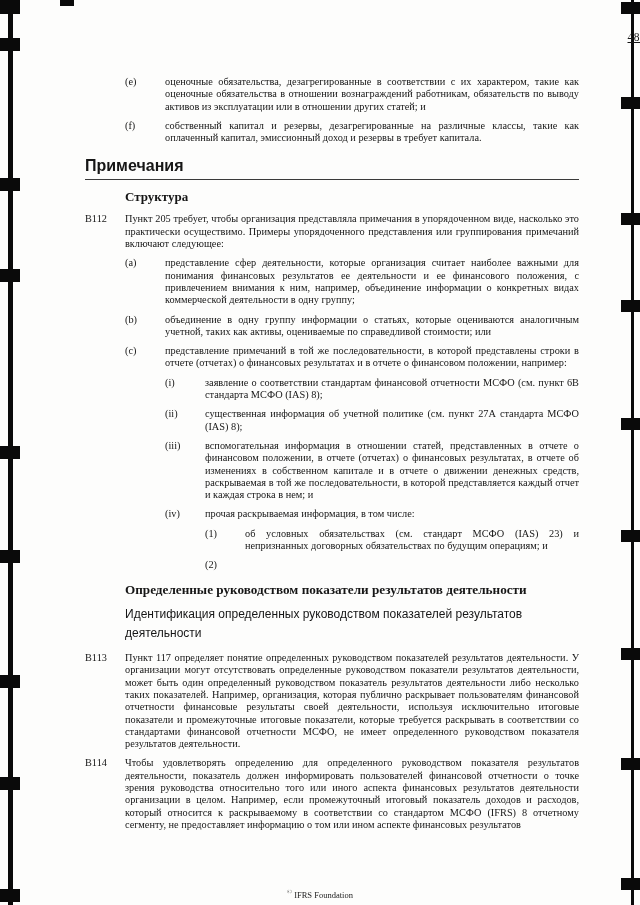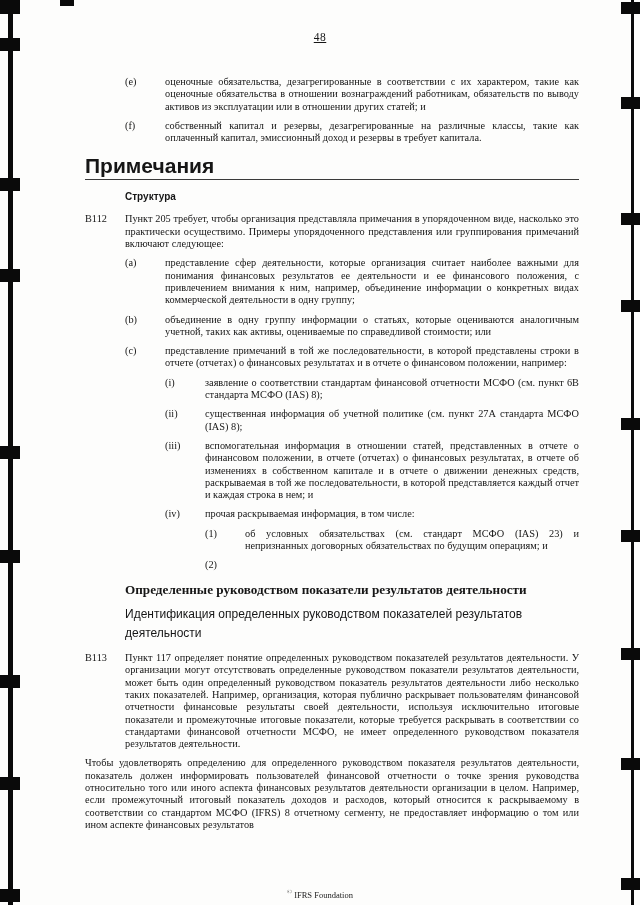--- a/index.html
+++ b/index.html
@@ -7,41 +7,41 @@
   body {
     position:relative;
     background:#fdfdfc;
     color:#161616;
     font-family:"Liberation Serif", serif;
     overflow:hidden;
   }
   .artifact { position:absolute; background:#0a0a0a; }
   .page-number {
     position:absolute; top:31px; left:0; width:640px;
-    text-align:center; font-size:11.5px; letter-spacing:0.5px;text-decoration:underline;
+    text-align:right; font-size:11.5px; letter-spacing:0.5px;text-decoration:underline;
   }
   .content {
     position:absolute; left:85px; top:76px; width:494px;
     font-size:10.3px; line-height:12.3px;
   }
   .row { display:flex; margin-bottom:7px; }
   .row .lbl { flex:0 0 40px; }
   .row .txt { flex:1 1 auto; text-align:justify; }
   .lvl1 { margin-left:40px; }
   .lvl2 { margin-left:80px; }
   .lvl3 { margin-left:120px; }
   .h1 {
     font-family:"Liberation Sans", sans-serif; font-weight:bold;
-    font-size:21px; line-height:18px;
+    font-size:16px; line-height:18px;
     margin:13px 0 9px 0; padding-bottom:4px;
     border-bottom:1px solid #3a3a3a;
   }
   .h2 {
-    font-family:Liberation Sans, sans-serif; font-weight:bold;
-    font-size:10px; line-height:15px;
+    font-family:Liberation Serif, serif; font-weight:bold;
+    font-size:13px; line-height:15px;
     margin:4px 0 9px 40px;
   }
   .h3 {
     font-family:Liberation Serif, serif; font-weight:bold;
     font-size:13.2px; line-height:16.5px;
     margin:10px 0 7px 40px;
   }
   .h4 {
     font-family:"Liberation Sans", sans-serif; font-weight:normal;
     font-size:12px; line-height:19px;
@@ -138,20 +138,21 @@
   </div>
 
   <div class="h3">Определенные руководством показатели результатов деятельности</div>
   <div class="h4">Идентификация определенных руководством показателей результатов деятельности</div>
 
   <div class="row">
     <span class="lbl">B113</span>
     <span class="txt">Пункт 117 определяет понятие определенных руководством показателей результатов деятельности. У организации могут отсутствовать определенные руководством показатели результатов деятельности, может быть один определенный руководством показатель результатов деятельности либо несколько таких показателей. Например, организация, которая публично раскрывает пользователям финансовой отчетности финансовые результаты своей деятельности, используя исключительно итоговые показатели и промежуточные итоговые показатели, которые требуется раскрывать в соответствии со стандартами финансовой отчетности МСФО, не имеет определенного руководством показателя результатов деятельности.</span>
   </div>
   <div class="row">
+    <span class="lbl">B114</span>
     <span class="txt">Чтобы удовлетворять определению для определенного руководством показателя результатов деятельности, показатель должен информировать пользователей финансовой отчетности о точке зрения руководства относительно того или иного аспекта финансовых результатов деятельности организации в целом. Например, если промежуточный итоговый показатель доходов и расходов, который относится к раскрываемому в соответствии со стандартом МСФО (IFRS) 8 отчетному сегменту, не предоставляет информацию о том или ином аспекте финансовых результатов</span>
   </div>
 
 </div>
 
 <div class="footer">
   <span class="sym">©</span>
   <span>IFRS Foundation</span>
 </div>
 

